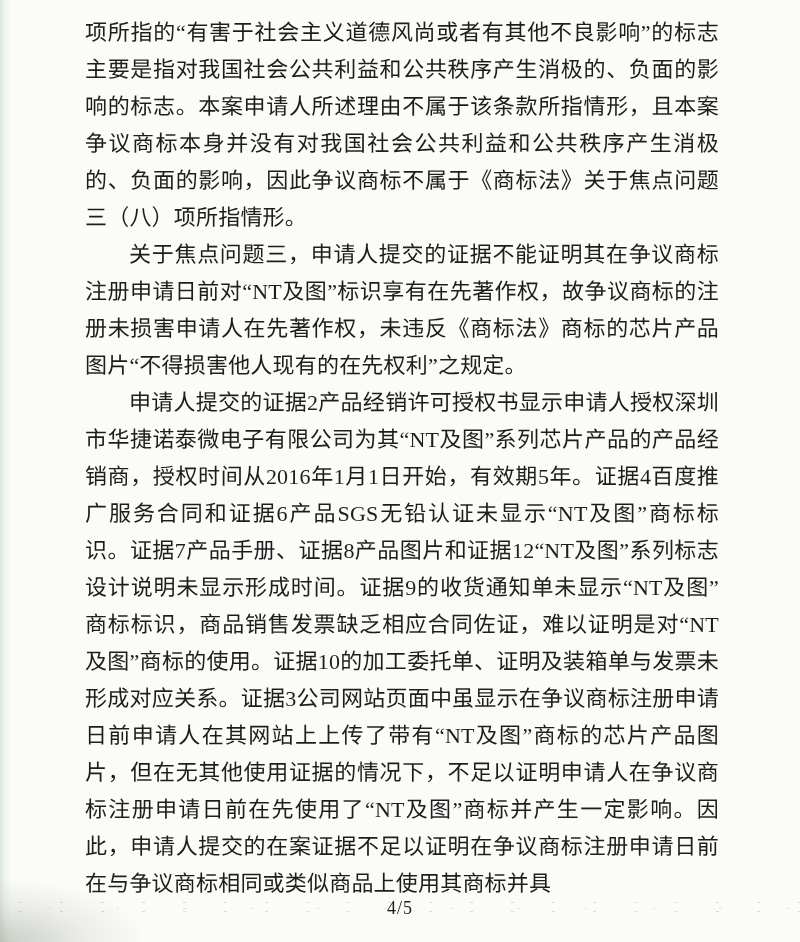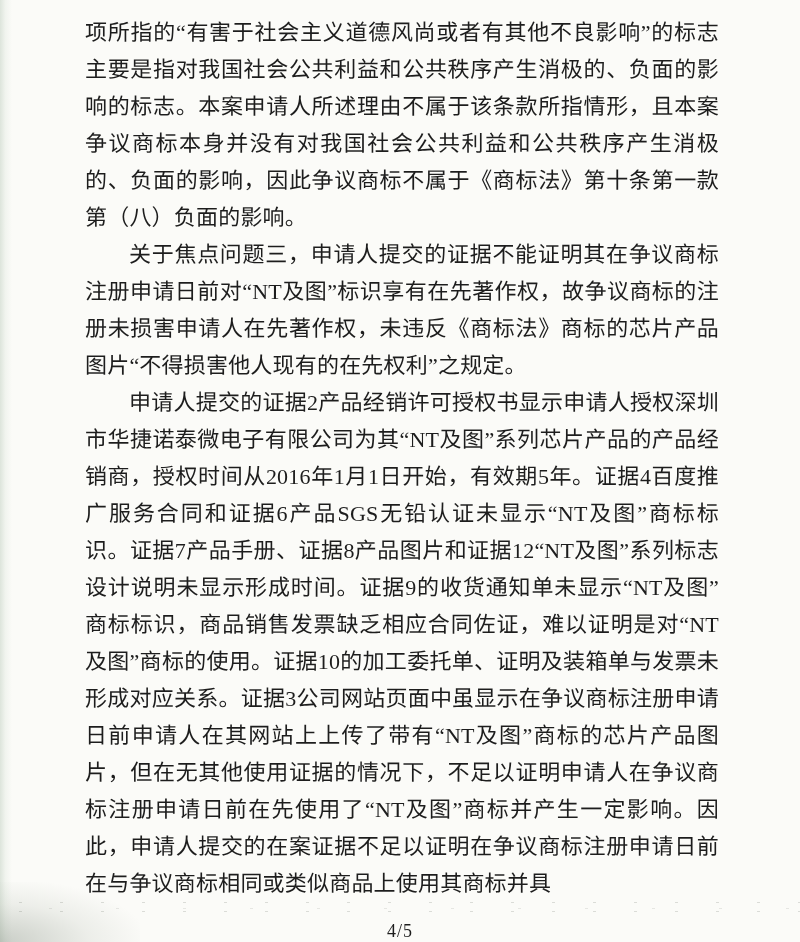--- a/index.html
+++ b/index.html
@@ -58,38 +58,38 @@
     line-height: 37px;
     text-align: justify;
     letter-spacing: 0.2px;
   }
   .text-block p.indent {
     text-indent: 44px;
   }
   .footer {
     position: absolute;
     left: 0;
-    top: 921px;
+    top: 898px;
     width: 800px;
     text-align: center;
     font-size: 18px;
     color: #1d1d1d;
     letter-spacing: 1px;
   }
 </style>
 </head>
 <body>
 
 <div class="page">
 
   <div class="edge-tint-left"></div>
   <div class="corner-shadow"></div>
   <div class="noise-band"></div>
 
   <div class="text-block">
-    <p>项所指的“有害于社会主义道德风尚或者有其他不良影响”的标志主要是指对我国社会公共利益和公共秩序产生消极的、负面的影响的标志。本案申请人所述理由不属于该条款所指情形，且本案争议商标本身并没有对我国社会公共利益和公共秩序产生消极的、负面的影响，因此争议商标不属于《商标法》第十条第一款第（八）负面的影响。</p>
+    <p>项所指的“有害于社会主义道德风尚或者有其他不良影响”的标志主要是指对我国社会公共利益和公共秩序产生消极的、负面的影响的标志。本案申请人所述理由不属于该条款所指情形，且本案争议商标本身并没有对我国社会公共利益和公共秩序产生消极的、负面的影响，因此争议商标不属于《商标法》关于焦点问题三（八）项所指情形。</p>
     <p class="indent">关于焦点问题三，申请人提交的证据不能证明其在争议商标注册申请日前对“NT及图”标识享有在先著作权，故争议商标的注册未损害申请人在先著作权，未违反《商标法》商标的芯片产品图片“不得损害他人现有的在先权利”之规定。</p>
     <p class="indent">申请人提交的证据2产品经销许可授权书显示申请人授权深圳市华捷诺泰微电子有限公司为其“NT及图”系列芯片产品的产品经销商，授权时间从2016年1月1日开始，有效期5年。证据4百度推广服务合同和证据6产品SGS无铅认证未显示“NT及图”商标标识。证据7产品手册、证据8产品图片和证据12“NT及图”系列标志设计说明未显示形成时间。证据9的收货通知单未显示“NT及图”商标标识，商品销售发票缺乏相应合同佐证，难以证明是对“NT及图”商标的使用。证据10的加工委托单、证明及装箱单与发票未形成对应关系。证据3公司网站页面中虽显示在争议商标注册申请日前申请人在其网站上上传了带有“NT及图”商标的芯片产品图片，但在无其他使用证据的情况下，不足以证明申请人在争议商标注册申请日前在先使用了“NT及图”商标并产生一定影响。因此，申请人提交的在案证据不足以证明在争议商标注册申请日前在与争议商标相同或类似商品上使用其商标并具</p>
   </div>
 
   <div class="footer">4/5</div>
 
 </div>
 
 </body></html>

